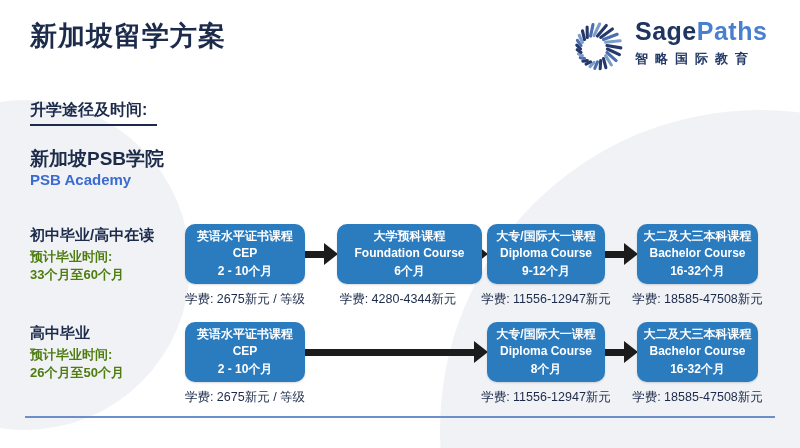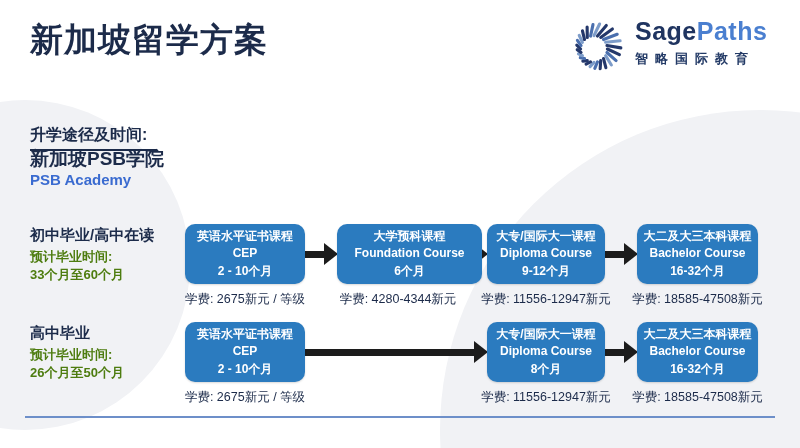--- a/index.html
+++ b/index.html
@@ -8,34 +8,34 @@
     position:relative;width:800px;height:448px;background:#ffffff;
     overflow:hidden;
   }
   .deco-circle{position:absolute;border-radius:50%;background:#f1f2f5;z-index:0;}
   #circle-left{left:-140px;top:100px;width:330px;height:330px;}
   #circle-right{left:440px;top:110px;width:640px;height:640px;}
 
   .abs{position:absolute;z-index:2;}
 
   
-  #page-title{left:30px;top:18px;font-size:33px;font-weight:bold;color:#1c2b4a;letter-spacing:1px;}
+  #page-title{left:30px;top:18px;font-size:27px;font-weight:bold;color:#1c2b4a;letter-spacing:1px;}
   #page-subtitle{left:30px;top:55px;font-size:16px;font-weight:bold;color:#3a6bd0;}
 
   
   #logo{left:563px;top:18px;width:215px;height:66px;display:flex;align-items:flex-start;z-index:2;}
   #logo-spiral{width:62px;height:62px;flex:0 0 auto;}
   #logo-text{margin-left:10px;}
   #logo-brand{font-size:25px;font-weight:600;letter-spacing:.5px;line-height:1.1;}
   #logo-brand .sage{color:#1f3460;}
   #logo-brand .paths{color:#4a7fd0;}
   #logo-zh{font-size:13px;font-weight:bold;color:#233a66;letter-spacing:7px;margin-top:4px;white-space:nowrap;}
 
   
-  #section-heading{left:30px;top:125px;font-size:16px;font-weight:bold;color:#1c2b4a;
+  #section-heading{left:30px;top:100px;font-size:16px;font-weight:bold;color:#1c2b4a;
     border-bottom:2px solid #1c2b4a;padding-bottom:3px;padding-right:10px;}
   #school-zh{left:30px;top:146px;font-size:19px;font-weight:bold;color:#1c2b4a;}
   #school-en{left:30px;top:171px;font-size:15px;font-weight:bold;color:#3a6bd0;}
 
   
   .row-label{font-size:15px;font-weight:bold;color:#1c2b4a;white-space:nowrap;}
   .row-sub{font-size:13px;font-weight:bold;color:#4d7c0f;white-space:nowrap;}
 
   
   .course-box{

